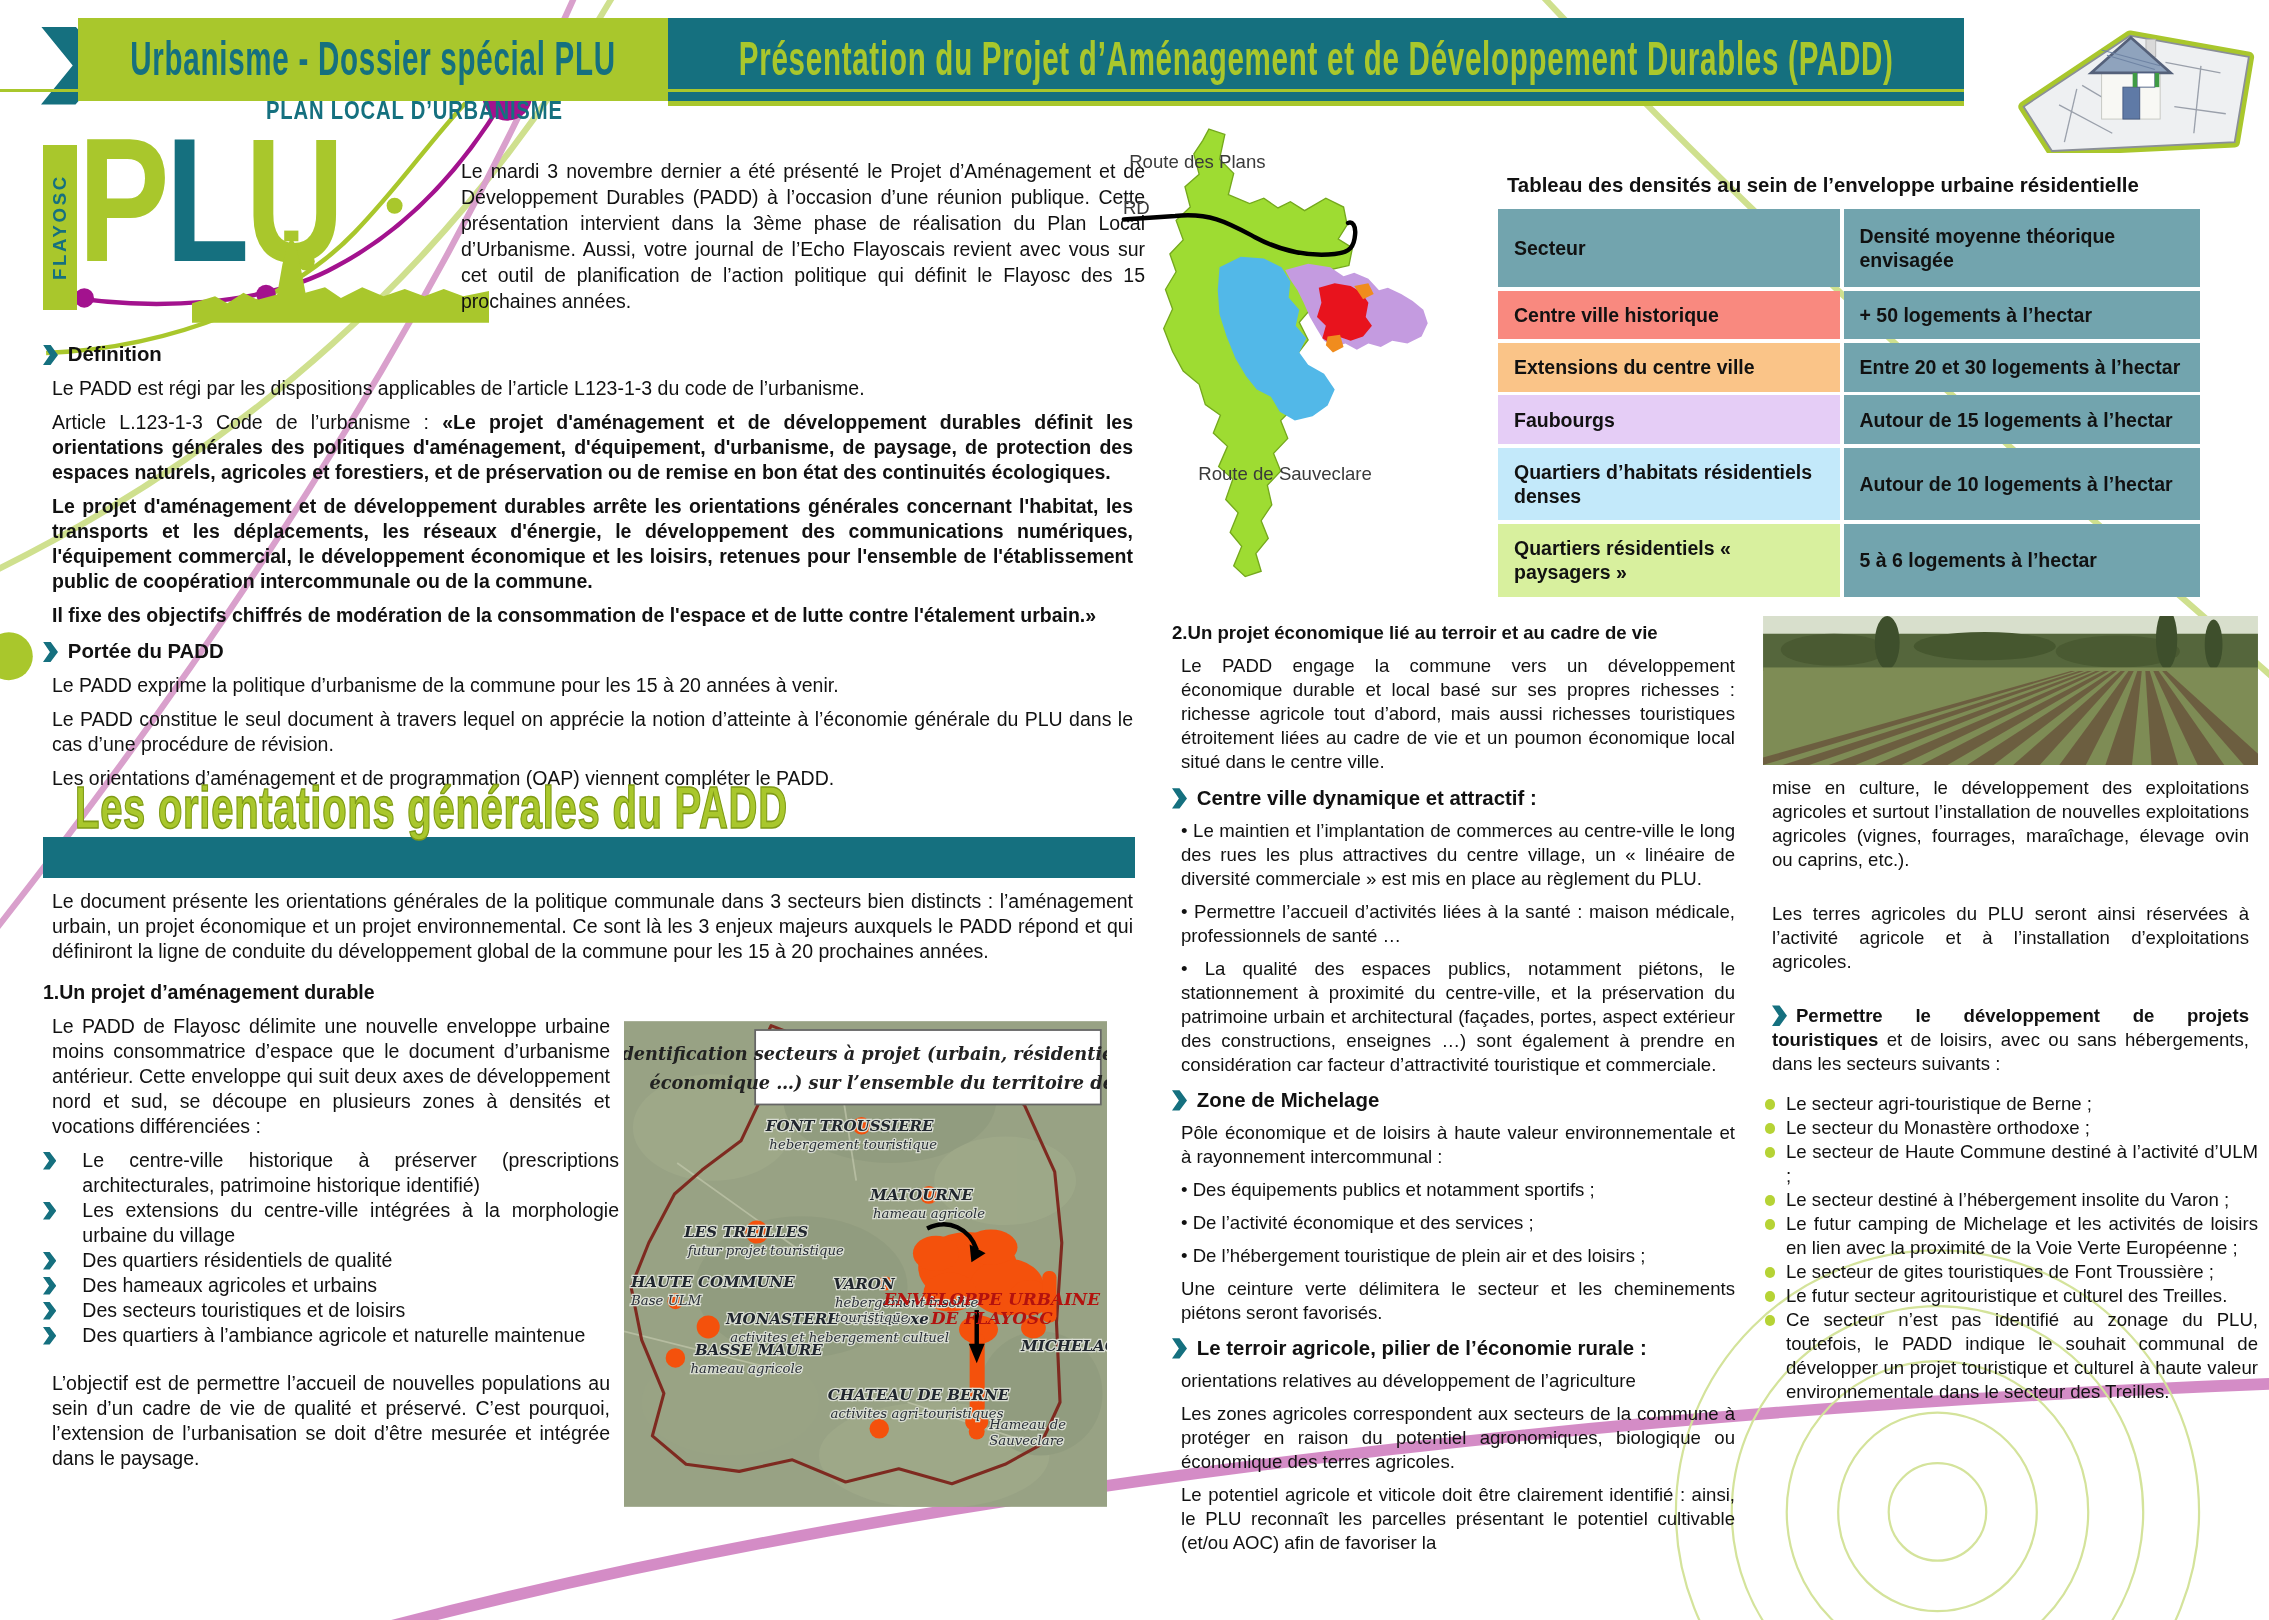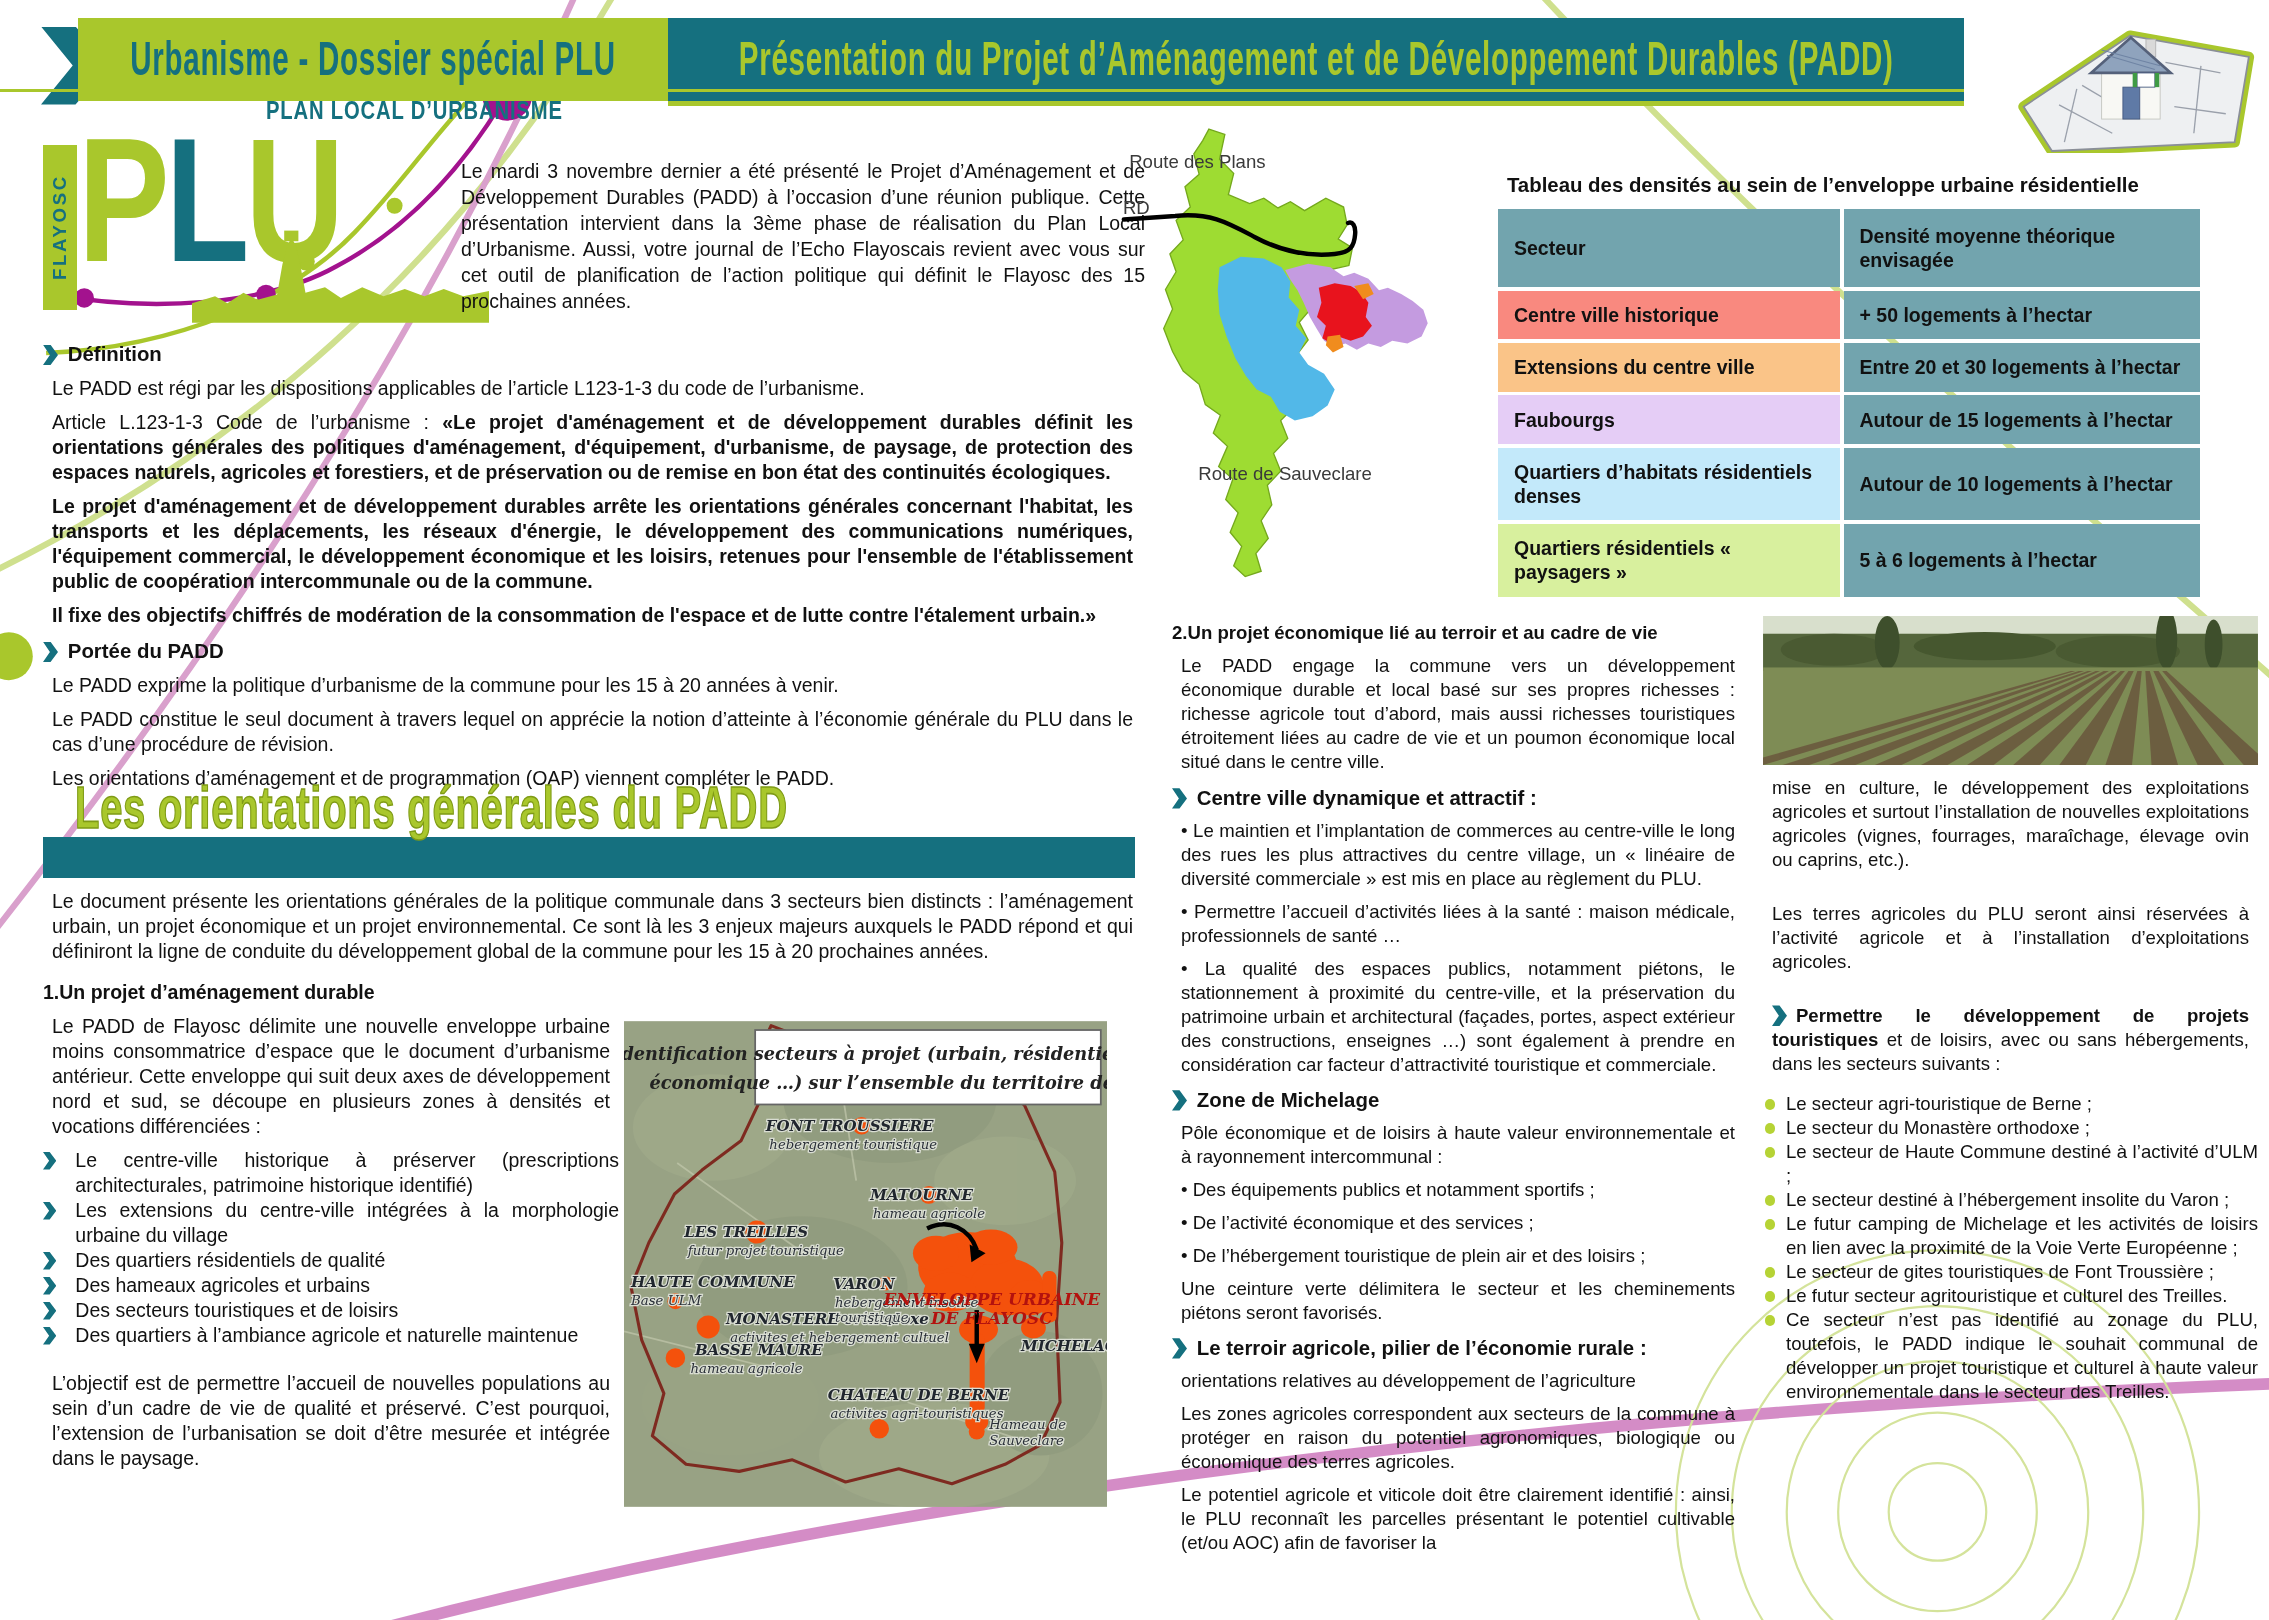--- a/index.html
+++ b/index.html
@@ -48,21 +48,21 @@
     -webkit-text-stroke:1.3px #7f9b16;letter-spacing:0.9px;transform:scale(0.8,1.18);
     transform-origin:left top;white-space:nowrap;z-index:2;}
   .chev{display:inline-block;width:15px;height:20.4px;background:#15707f;flex:0 0 15px;
     clip-path:polygon(0 0,50% 0,100% 50%,50% 100%,0 100%,46% 50%);}
   .chead{display:flex;align-items:center;gap:9.8px;font-weight:bold;font-size:20.4px;margin:12.4px 0 5.3px;}
   .bold-h{font-weight:bold;margin:16px 0 3.5px;}
   .mt{margin-top:11px;} 
   #left-col .b{font-weight:bold;}
   #proj1-region{position:relative;margin-top:5.3px;min-height:510px;}
   #proj1-text{width:576px;}
-  .bullet-row{display:flex;gap:19px;margin-top:0;}
+  .bullet-row{display:flex;gap:26px;margin-top:0;}
   .bullet-row .chev{width:13.3px;height:17.7px;flex:0 0 13.3px;margin-top:3.5px;}
   .bullet-row .bt{text-align:justify;flex:1;}
   .closing{margin-top:23px;}
   #sat-map{position:absolute;left:581px;top:7px;width:483px;height:486px;}
 
   
   #zone-map{left:1120px;top:122px;width:355px;height:459px;}
   #table-block{left:1498px;top:174px;width:652px;}
   #tbl-title{font-weight:bold;font-size:20.4px;margin:0 0 12.4px 8.9px;}
   #tbl{display:grid;grid-template-columns:342px 356px;gap:3.5px;}

